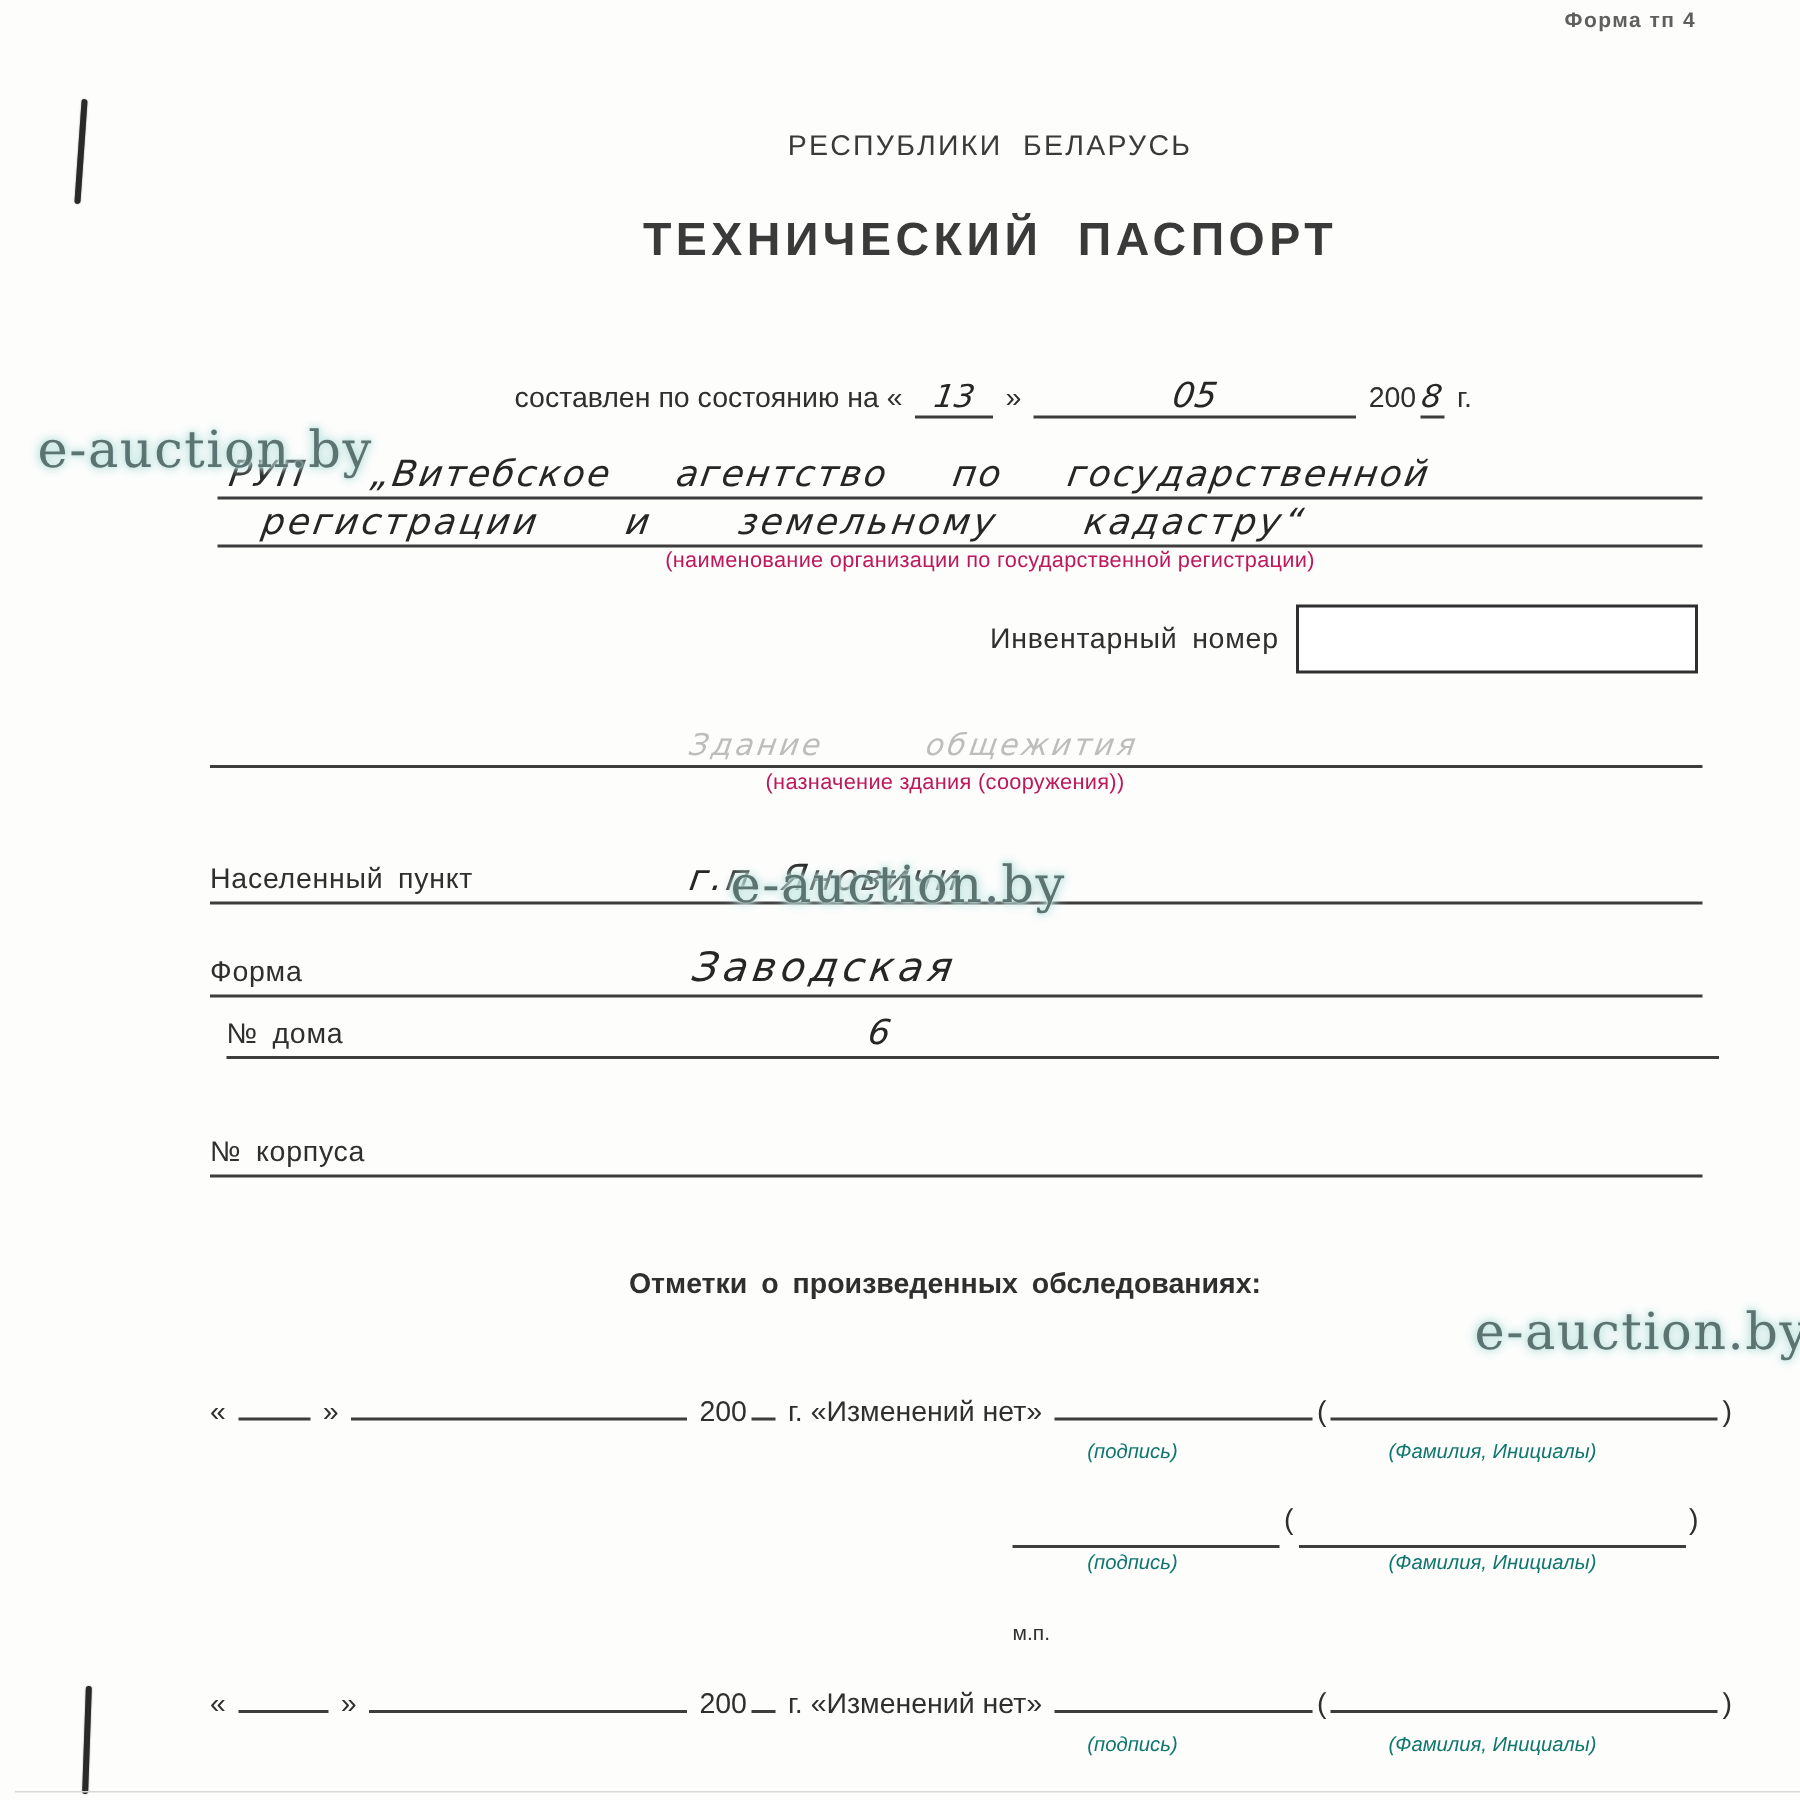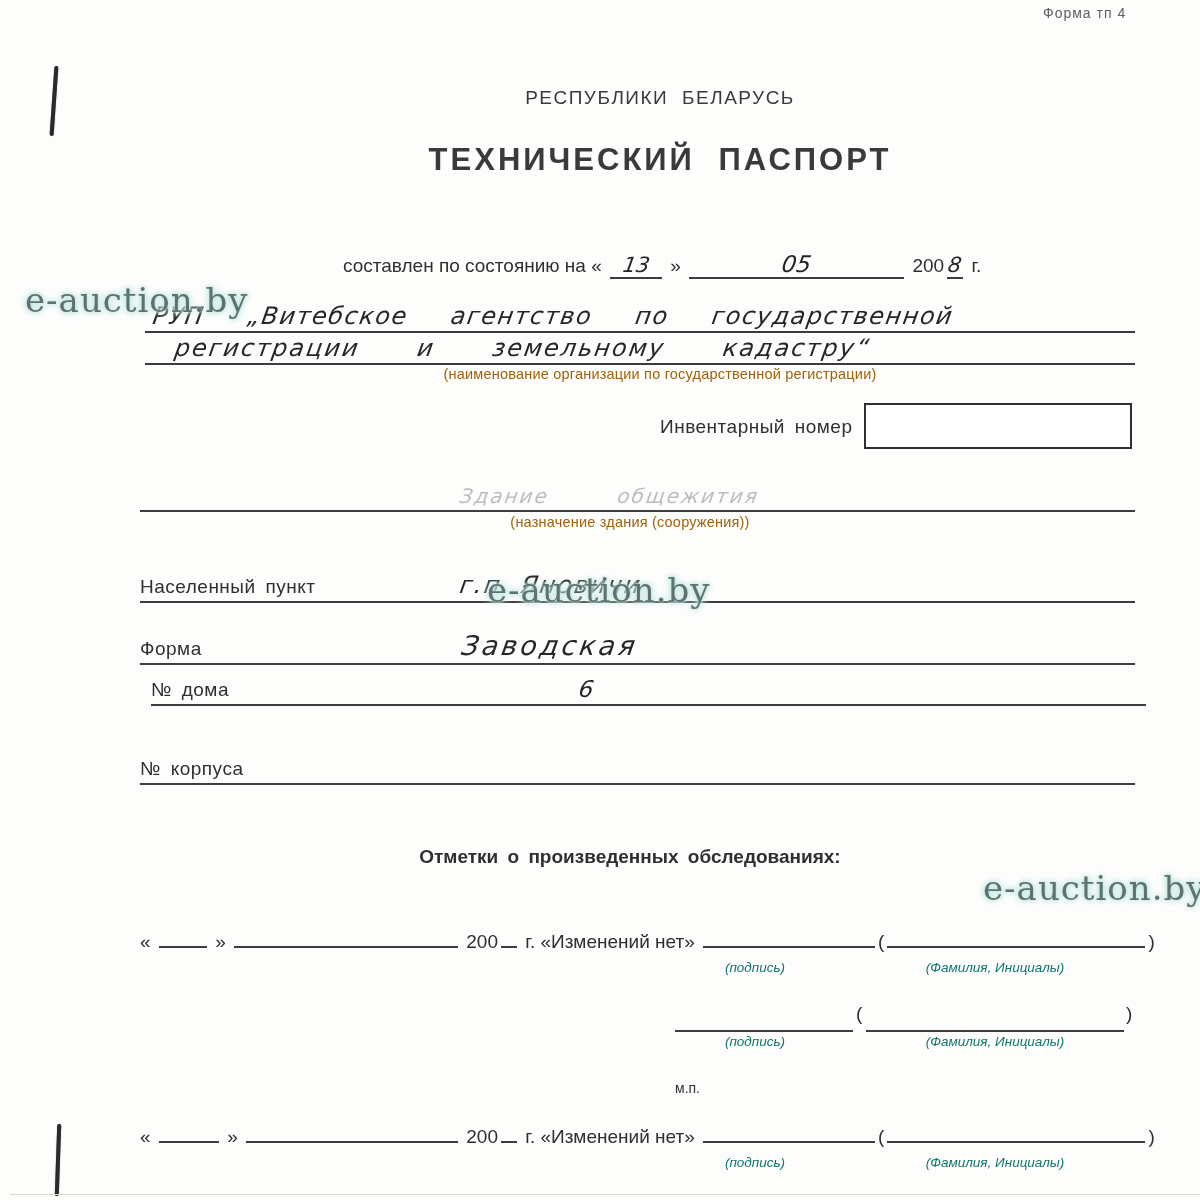--- a/index.html
+++ b/index.html
@@ -4,26 +4,26 @@
 <style>
   html,body{margin:0;padding:0;background:#ffffff;}
   #page{
     position:relative;width:1200px;height:1200px;background:#fdfdfc;overflow:hidden;
     font-family:"Liberation Sans",sans-serif;color:#2e2e2e;
   }
   .abs{position:absolute;}
   .print{font-family:"Liberation Sans",sans-serif;color:#2f2f2f;}
   .center{text-align:center;}
   
-  .form-code{font-size:14px;color:#5f5f5f;letter-spacing:1px;}
+  .form-code{font-size:14px;color:#5f5f5f;letter-spacing:1px;font-weight:bold;}
   .hline1{font-size:19px;letter-spacing:1.5px;word-spacing:7px;color:#3a3a3a;}
   .title{font-size:31px;font-weight:bold;letter-spacing:3px;word-spacing:12px;color:#3a3a3a;}
   .subtitle{font-size:21px;font-weight:bold;letter-spacing:0.5px;word-spacing:6px;color:#3a3a3a;}
   .label{font-size:19px;letter-spacing:0.5px;word-spacing:4px;}
-  .small-cap{font-size:14.5px;color:#a16207;letter-spacing:0.2px;}
+  .small-cap{font-size:14.5px;color:#be185d;letter-spacing:0.2px;}
   .sig-cap{font-size:13.5px;font-style:italic;color:#0f766e;}
   .section-head{font-size:19px;font-weight:bold;word-spacing:4px;}
   
   .hw{font-family:"DejaVu Sans",sans-serif;font-style:italic;color:#262626;
       display:inline-block;transform:skewX(-9deg);}
   .hw-faint{color:#bdbdbd;}
   
   .blank{display:inline-block;border-bottom:2px solid #3d3d3d;text-align:center;vertical-align:baseline;}
   .rule{position:absolute;border-bottom:2px solid #3d3d3d;}
   .field-row{position:absolute;border-bottom:2px solid #3d3d3d;}

